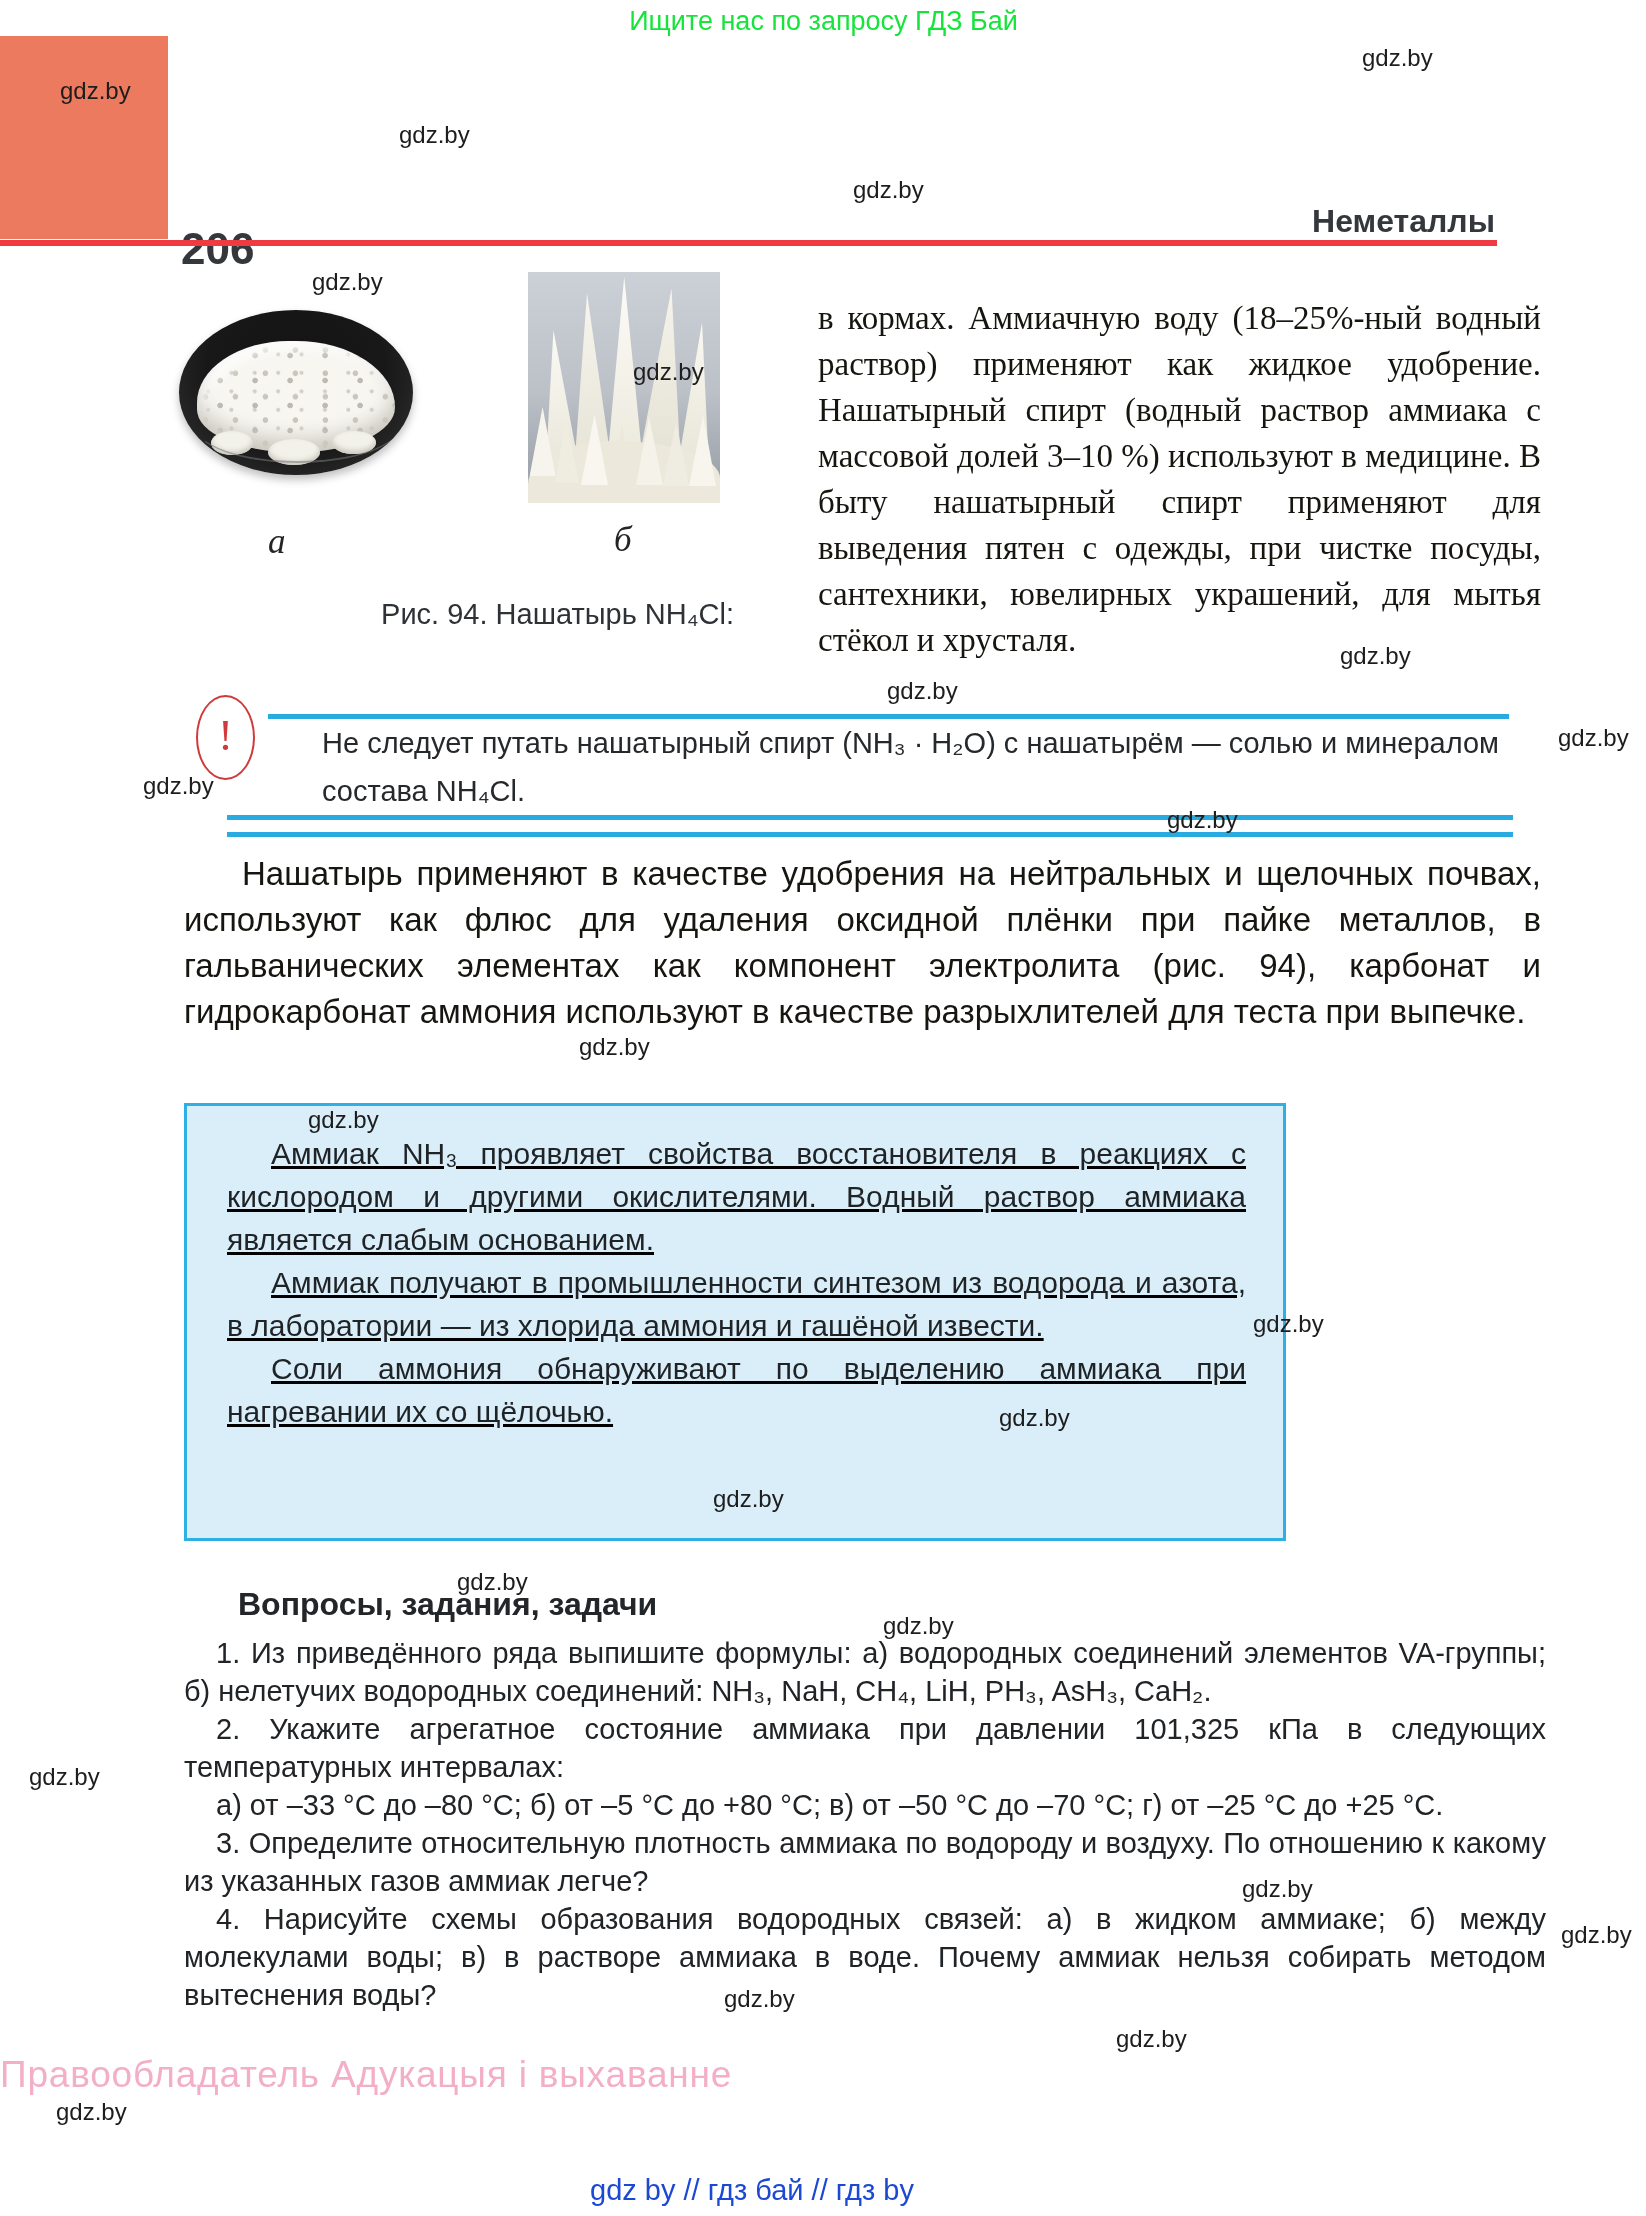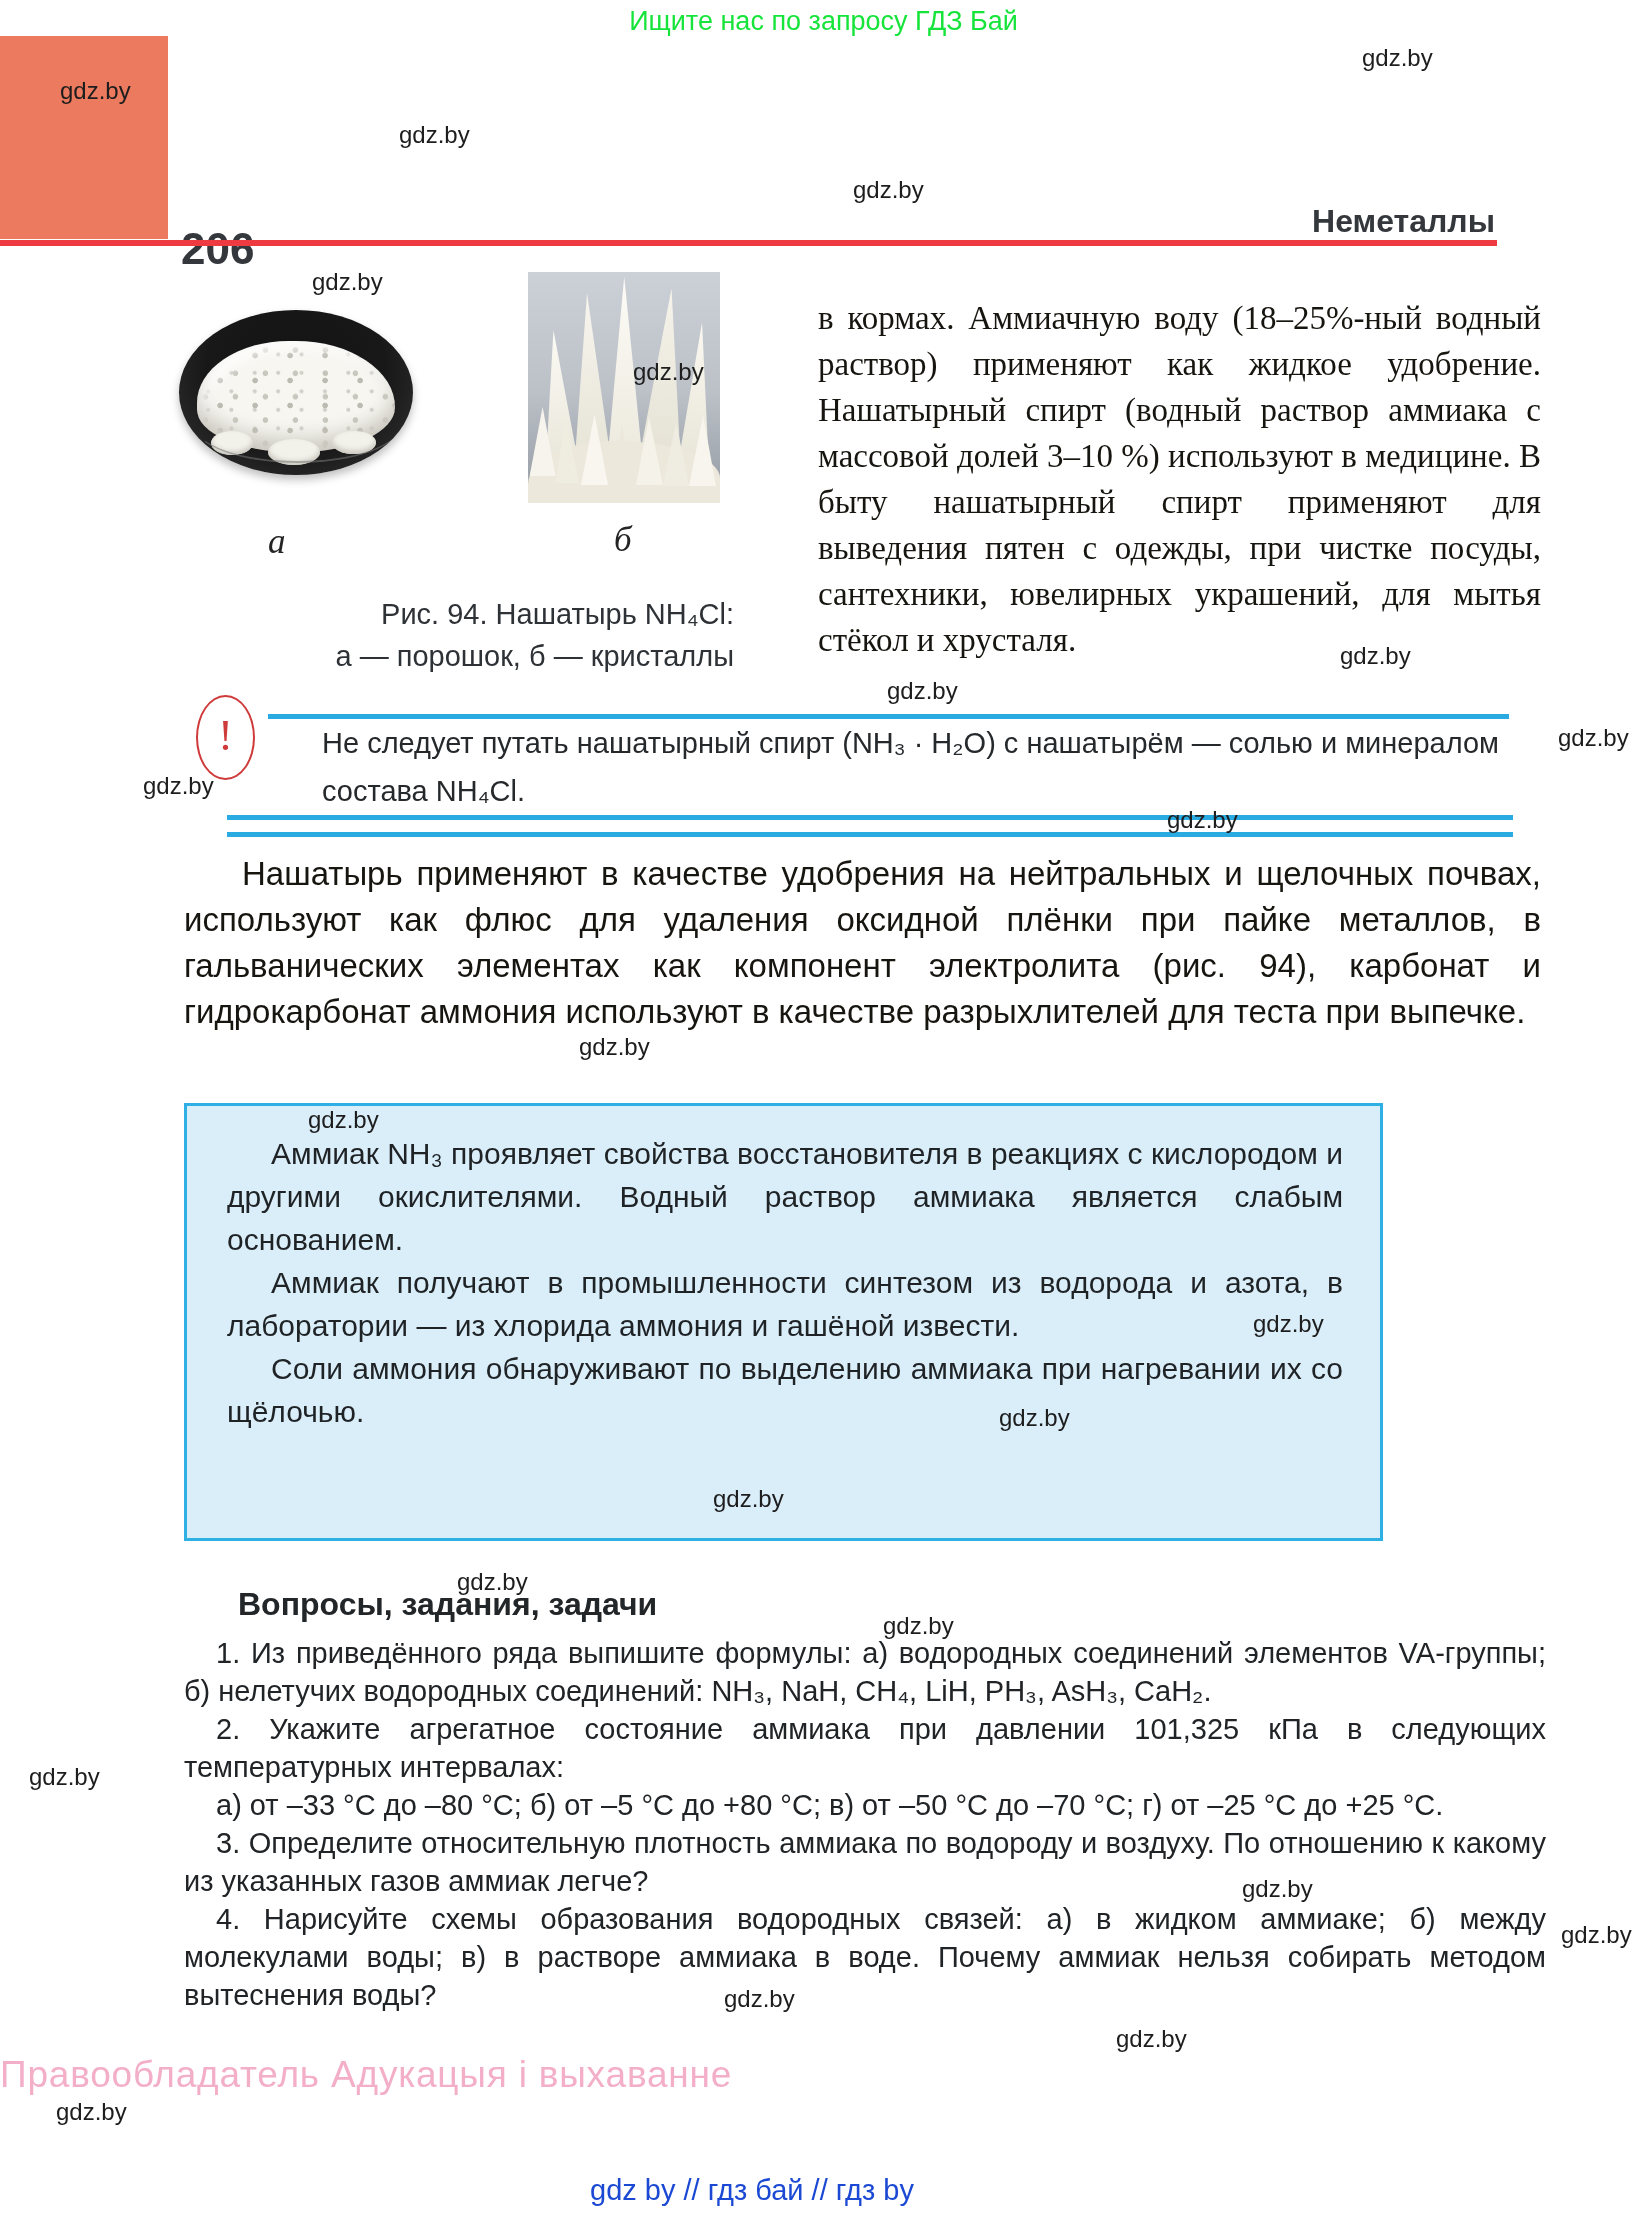--- a/index.html
+++ b/index.html
@@ -92,23 +92,23 @@
     position:absolute;left:278px;top:719px;width:1233px;
     font-size:29px;line-height:48px;color:var(--sans_text);margin-left:44px;
   }
   
   .para1{
     position:absolute;left:184px;top:851px;width:1357px;
     font-family:Liberation Sans, sans-serif;font-size:33px;line-height:46px;
     text-align:justify;text-indent:58px;color:var(--body_text);margin:0;
   }
   .summary-box{
-    position:absolute;left:184px;top:1103px;width:1199px;height:438px;
+    position:absolute;left:184px;top:1103px;width:1102px;height:438px;
     background:var(--box_bg);border:3.2px solid var(--box_border);
-    box-sizing:border-box;padding:26px 37px 12px 40px;
+    box-sizing:border-box;padding:26px 37px 12px 40px;text-decoration:underline;
   }
   .summary-box p{
     margin:0;font-size:30px;line-height:43px;text-align:justify;
     text-indent:44px;color:#1f2326;
   }
   
   .q-heading{
     position:absolute;left:238px;top:1586px;
     font-size:32px;font-weight:bold;color:#222629;
   }
@@ -168,21 +168,20 @@
     <span class="spike" style="left:108px;top:145px;width:27px;height:68px;background:#f5f2e9;clip-path:polygon(48% 0,100% 100%,0 100%);"></span>
     <span class="spike" style="left:135px;top:150px;width:26px;height:64px;background:#efede1;clip-path:polygon(50% 0,100% 100%,0 100%);"></span>
     <span class="spike" style="left:161px;top:143px;width:27px;height:71px;background:#f7f5ed;clip-path:polygon(52% 0,100% 100%,0 100%);"></span>
   </div>
 
   <div class="fig-label" style="left:268px;top:522px;">а</div>
   <div class="fig-label" style="left:614px;top:520px;">б</div>
 
   <div class="fig-caption">
     <div>Рис. 94. Нашатырь NH₄Cl:</div>
-    <div>а — порошок, б — кристаллы</div>
   </div>
 
   <div class="right-col">в кормах. Аммиачную воду (18–25%-ный водный раствор) применяют как жидкое удобрение. Нашатырный спирт (водный раствор аммиака с массовой долей 3–10 %) используют в медицине. В быту нашатырный спирт применяют для выведения пятен с одежды, при чистке посуды, сантехники, ювелирных украшений, для мытья стёкол и хрусталя.</div>
 
   <div class="warn-rule-top"></div>
   <div class="warn-icon">!</div>
   <div class="warn-text">
     <div>Не следует путать нашатырный спирт (NH₃ · H₂O) с нашатырём — солью и минералом</div>
     <div>состава NH₄Cl.</div>
   </div>

